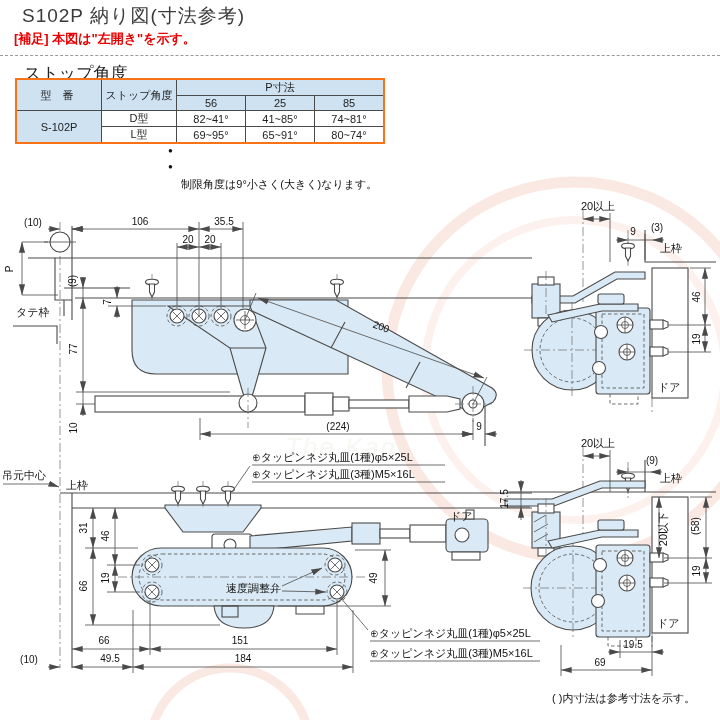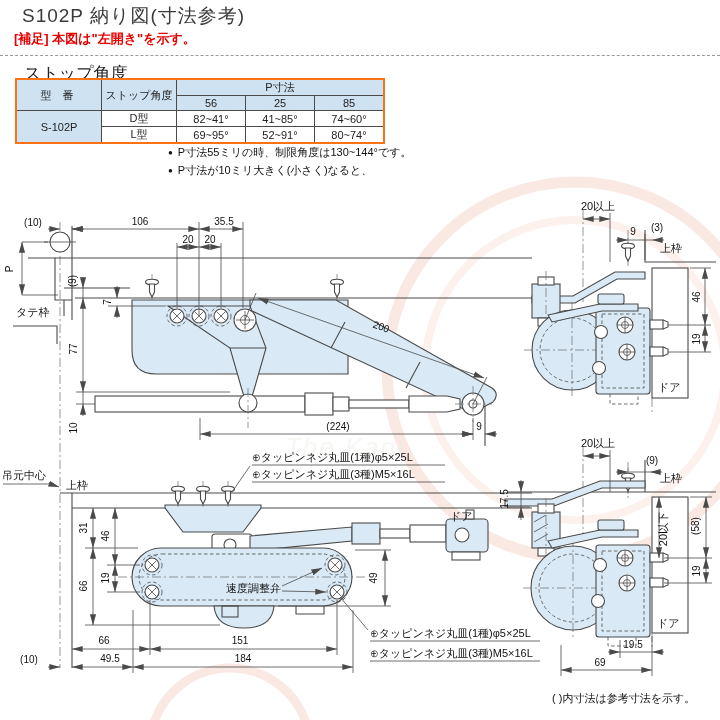--- a/index.html
+++ b/index.html
@@ -54,39 +54,40 @@
     <tr>
       <td class="hd w45">56</td>
       <td class="hd w55">25</td>
       <td class="hd w65">85</td>
     </tr>
     <tr>
       <td rowspan="2" class="hd">S-102P</td>
       <td>D型</td>
       <td>82~41°</td>
       <td>41~85°</td>
-      <td>74~60°</td>
+      <td>74~81°</td>
     </tr>
     <tr>
       <td>L型</td>
       <td>69~95°</td>
-      <td>52~91°</td>
+      <td>65~91°</td>
       <td>80~74°</td>
     </tr>
   </tbody>
     </table>
 
   <div id="notes" class="abs">
     <div class="row">
         <span class="blt">●</span>
-        <span>P寸法55ミリの時、制限角度は130~144°です。</span>
       </div>
     <div class="row">
         <span class="blt">●</span>
-        <span>P寸法が10ミリ大きく(小さく)なると、</span>
+      </div>
+    <div class="row cont">
+        <span>制限角度は9°小さく(大きく)なります。</span>
       </div>
   </div>
 
   <svg width="720" height="720" viewBox="0 0 720 720">
     <defs>
       <marker id="aL" markerWidth="11" markerHeight="8" refX="0.3" refY="4" orient="auto" markerUnits="userSpaceOnUse">
         <path d="M11,0.9 L0,4 L11,7.1 Z" fill="#4a4a4a"></path>
         </marker>
       <marker id="aR" markerWidth="11" markerHeight="8" refX="10.7" refY="4" orient="auto" markerUnits="userSpaceOnUse">
         <path d="M0,0.9 L11,4 L0,7.1 Z" fill="#4a4a4a"></path>

